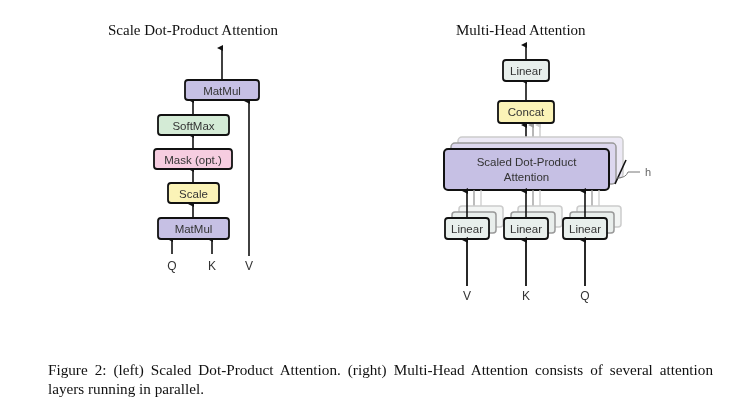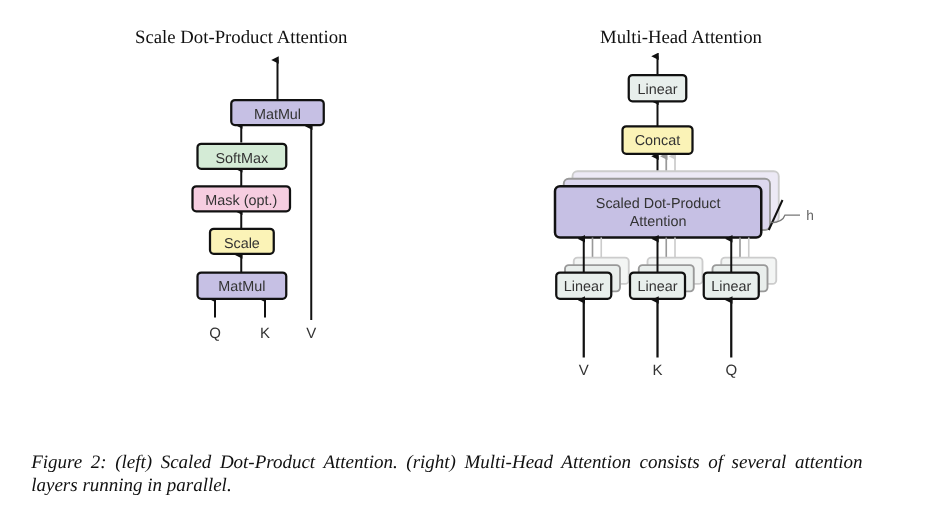--- a/index.html
+++ b/index.html
@@ -2,31 +2,31 @@
 <html><head>
 <meta charset="utf-8">
 <style>
   html, body { margin: 0; padding: 0; background: #ffffff; }
   body { width: 740px; height: 410px; position: relative; overflow: hidden; }
   .title {
     position: absolute; font-family: "Liberation Serif", serif; font-size: 15px; color: #111;
     white-space: nowrap;
   }
   .caption {
-    position: absolute; left: 25px; top: 360px; width: 665px;
+    position: absolute; left: 48px; top: 360px; width: 665px;
     font-family: "Liberation Serif", serif; font-size: 15.2px; line-height: 19px; color: #111;
-    text-align: justify; text-align-last: left; font-style: italic;
+    text-align: justify; text-align-last: left;
   }
   svg text { font-family: "Liberation Sans", sans-serif; }
 </style>
 </head>
 <body>
 
 <div class="title" style="left:108px; top:22px;">Scale Dot-Product Attention</div>
-<div class="title" style="left:480px; top:22px;">Multi-Head Attention</div>
+<div class="title" style="left:456px; top:22px;">Multi-Head Attention</div>
 
 <svg width="740" height="410" style="position:absolute; left:0; top:0;">
   <defs>
     <marker id="ah" markerWidth="6" markerHeight="6" refX="3" refY="5" orient="auto" markerUnits="userSpaceOnUse">
       <path d="M0,6 L3,0 L6,6 Z" fill="#111"></path>
     </marker>
     <marker id="ahg" markerWidth="6" markerHeight="6" refX="3" refY="5" orient="auto" markerUnits="userSpaceOnUse">
       <path d="M0,6 L3,0 L6,6 Z" fill="#999"></path>
     </marker>
     <marker id="ahl" markerWidth="6" markerHeight="6" refX="3" refY="5" orient="auto" markerUnits="userSpaceOnUse">

